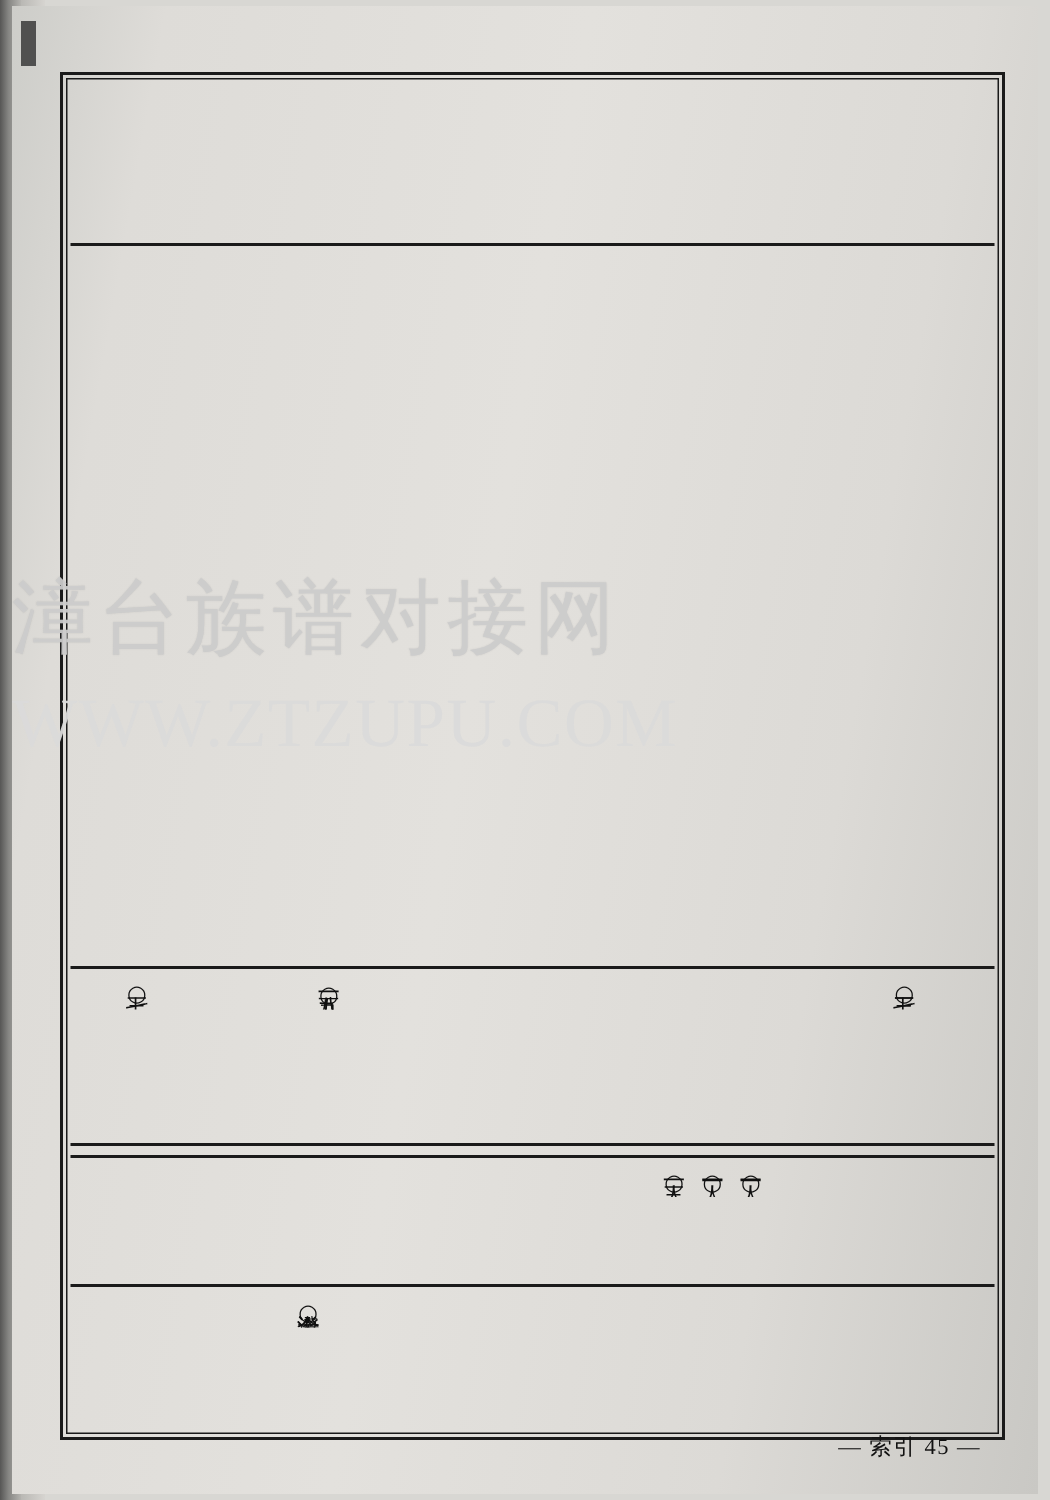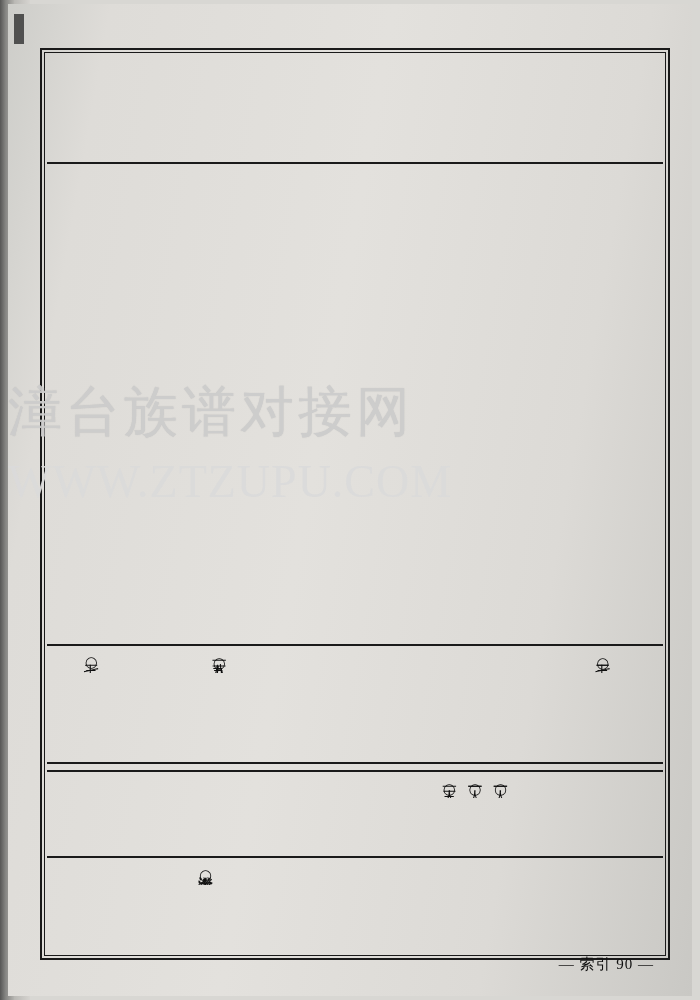--- a/index.html
+++ b/index.html
@@ -346,15 +346,15 @@
             <div class="vcol">延楹余二六</div>
           </div>
       </div>
     </div>
 
     <div class="wm">
       <div class="wm-cn">漳台族谱对接网</div>
       <div class="wm-en">WWW.ZTZUPU.COM</div>
     </div>
 
-    <div class="footer">— 索引 90 —</div>
+    <div class="footer">— 索引 45 —</div>
   </div>
 </div>
 
 </body></html>

